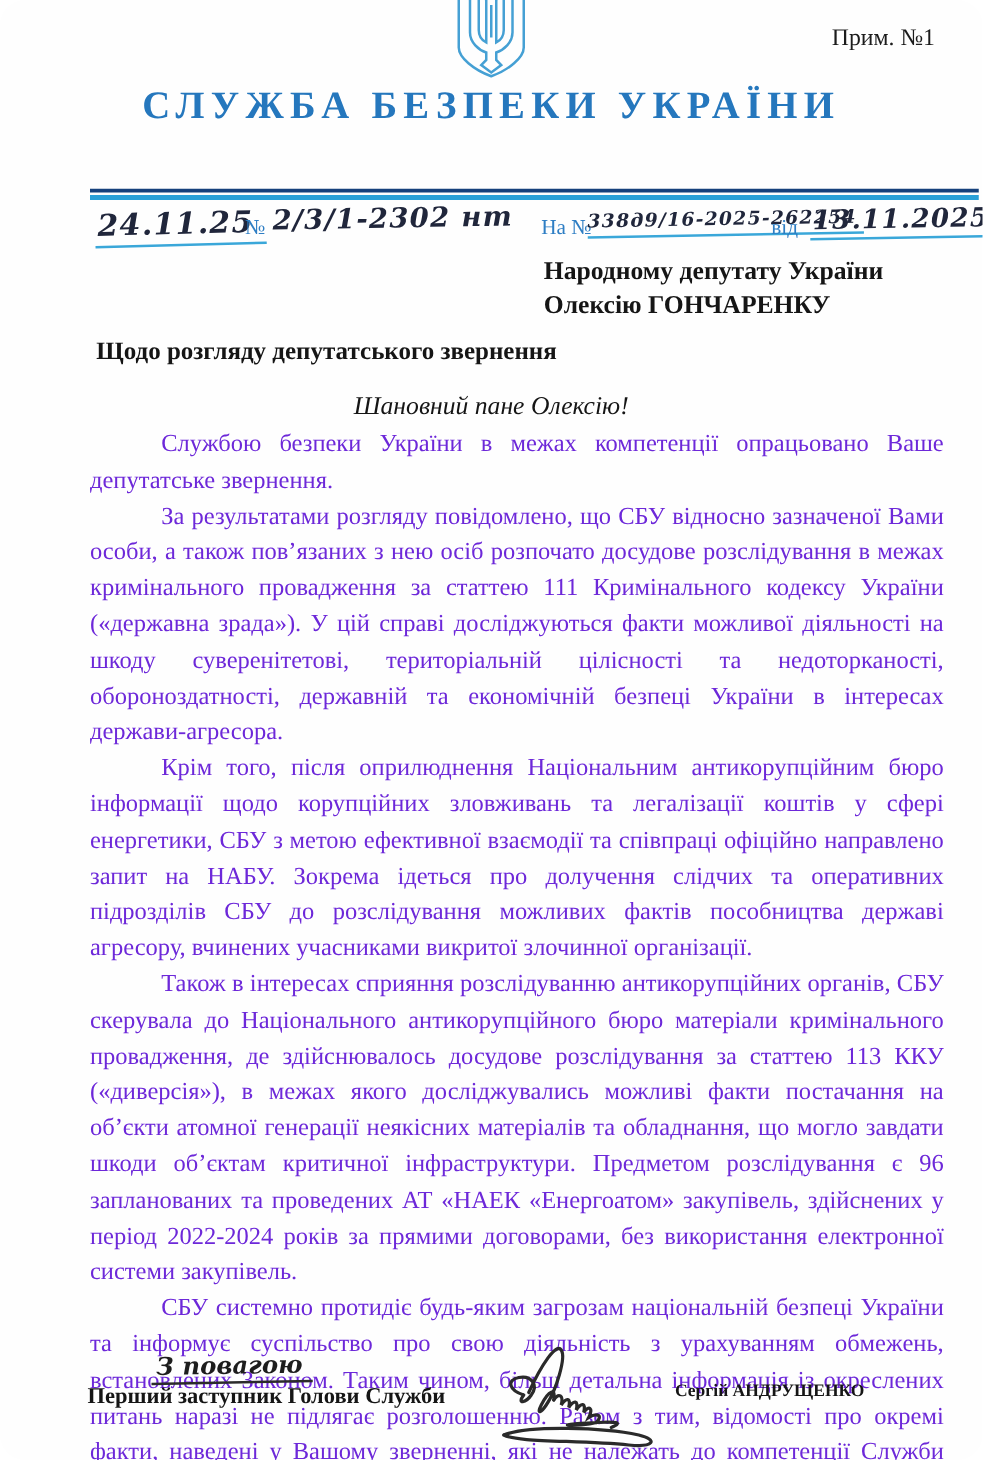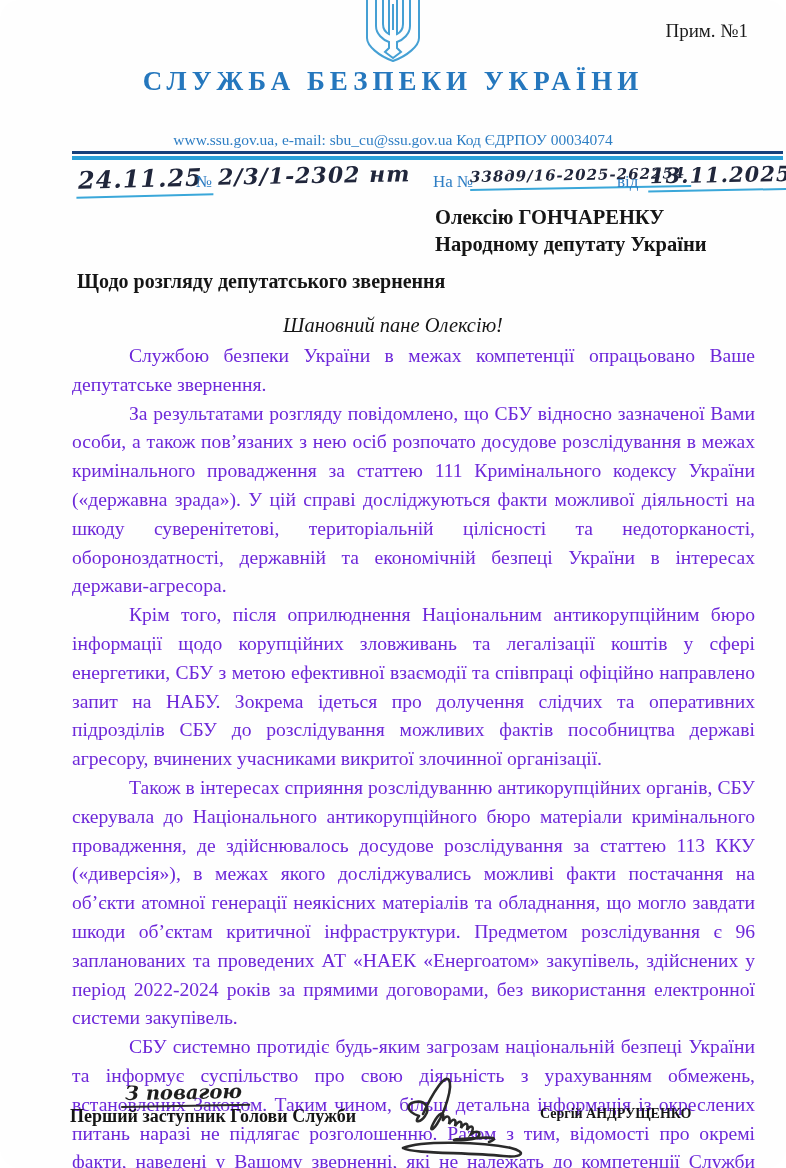--- a/index.html
+++ b/index.html
@@ -4,21 +4,21 @@
 <style>
   html,body{margin:0;padding:0;}
   body{width:786px;height:1168px;background:#ffffff;overflow:hidden;
        font-family:"Liberation Serif", serif;color:#151515;}
   .page{position:relative;width:786px;height:1168px;background:#fefefe;border-radius:20px;}
 
   
   .copy-note{position:absolute;top:20px;right:38px;font-size:19px;color:#1c1c1c;}
   .emblem{position:absolute;top:-14px;left:50%;transform:translateX(-50%);}
   .org-name{position:absolute;top:66px;left:0;width:100%;text-align:center;
-            font-size:27px;font-weight:700;letter-spacing:5px;color:#2577bd;}
+            font-size:31px;font-weight:700;letter-spacing:5px;color:#2577bd;}
   .addr{position:absolute;left:0;width:100%;text-align:center;color:#2e7ec4;font-size:15.5px;}
   .addr1{top:113px;} .addr2{top:131px;}
   .rule{position:absolute;left:72px;right:3px;top:151px;}
   .rule .navy{height:2.5px;background:#16417c;}
   .rule .gap{height:2px;background:transparent;}
   .rule .cyan{height:4px;background:#2aa0d8;}
 
   
   .ref-row{position:absolute;top:162px;left:0;width:786px;height:40px;font-size:17px;}
   .hand{font-family:"DejaVu Serif", serif;font-style:italic;font-weight:700;
@@ -67,41 +67,40 @@
     <svg width="64" height="78" viewBox="0 0 64 78">
       <g fill="none" stroke="#45a0d4" stroke-width="2">
         <path d="M6,2 L58,2 L58,52 C58,60 46,70 32,75 C18,70 6,60 6,52 Z"></path>
         <path d="M15,6 L15,40 C15,48 22,54 28,56 L28,62 L24,66 L32,72 L40,66 L36,62 L36,56 C42,54 49,48 49,40 L49,6 L42,6 L42,38 C42,44 38,47 36,48 L36,14 L40,8 L24,8 L28,14 L28,48 C26,47 22,44 22,38 L22,6 Z"></path>
         <path d="M32,18 L32,44"></path>
       </g>
     </svg>
   </div>
 
   <div class="org-name">СЛУЖБА БЕЗПЕКИ УКРАЇНИ</div>
-  <div class="addr addr2">www.ssu.gov.ua,  e-mail: sbu_cu@ssu.gov.ua  Код ЄДРПОУ 00034074</div>
 
   <div class="rule">
     <div class="navy"></div>
       <div class="gap"></div>
       <div class="cyan"></div>
   </div>
 
   <div class="ref-row">
     <span class="hand hw-date-out">24.11.25</span>
     <span class="lbl lbl-no">№</span>
     <span class="hand hw-num-out">2/3/1-2302 нт</span>
     <span class="lbl lbl-na">На №</span>
     <span class="hand hw-num-in">338д9/16-2025-262254</span>
     <span class="lbl lbl-vid">від</span>
     <span class="hand hw-date-in">13.11.2025</span>
   </div>
 
   <div class="addressee">
+    <div>Народному депутату України</div>
     <div>Олексію ГОНЧАРЕНКУ</div>
-    <div>Народному депутату України</div>
   </div>
 
   <div class="subject">Щодо розгляду депутатського звернення</div>
   <div class="salutation">Шановний пане Олексію!</div>
 
   <div class="body-text">
       <p>Службою безпеки України в межах компетенції опрацьовано Ваше депутатське звернення.</p>
       <p>За результатами розгляду повідомлено, що СБУ відносно зазначеної Вами особи, а також пов’язаних з нею осіб розпочато досудове розслідування в межах кримінального провадження за статтею 111 Кримінального кодексу України («державна зрада»). У цій справі досліджуються факти можливої діяльності на шкоду суверенітетові, територіальній цілісності та недоторканості, обороноздатності, державній та економічній безпеці України в інтересах держави-агресора.</p>
       <p>Крім того, після оприлюднення Національним антикорупційним бюро інформації щодо корупційних зловживань та легалізації коштів у сфері енергетики, СБУ з метою ефективної взаємодії та співпраці офіційно направлено запит на НАБУ. Зокрема ідеться про долучення слідчих та оперативних підрозділів СБУ до розслідування можливих фактів пособництва державі агресору, вчинених учасниками викритої злочинної організації.</p>
       <p>Також в інтересах сприяння розслідуванню антикорупційних органів, СБУ скерувала до Національного антикорупційного бюро матеріали кримінального провадження, де здійснювалось досудове розслідування за статтею 113 ККУ («диверсія»), в межах якого досліджувались можливі факти постачання на об’єкти атомної генерації неякісних матеріалів та обладнання, що могло завдати шкоди об’єктам критичної інфраструктури. Предметом розслідування є 96 запланованих та проведених АТ «НАЕК «Енергоатом» закупівель, здійснених у період 2022-2024 років за прямими договорами, без використання електронної системи закупівель.</p>

